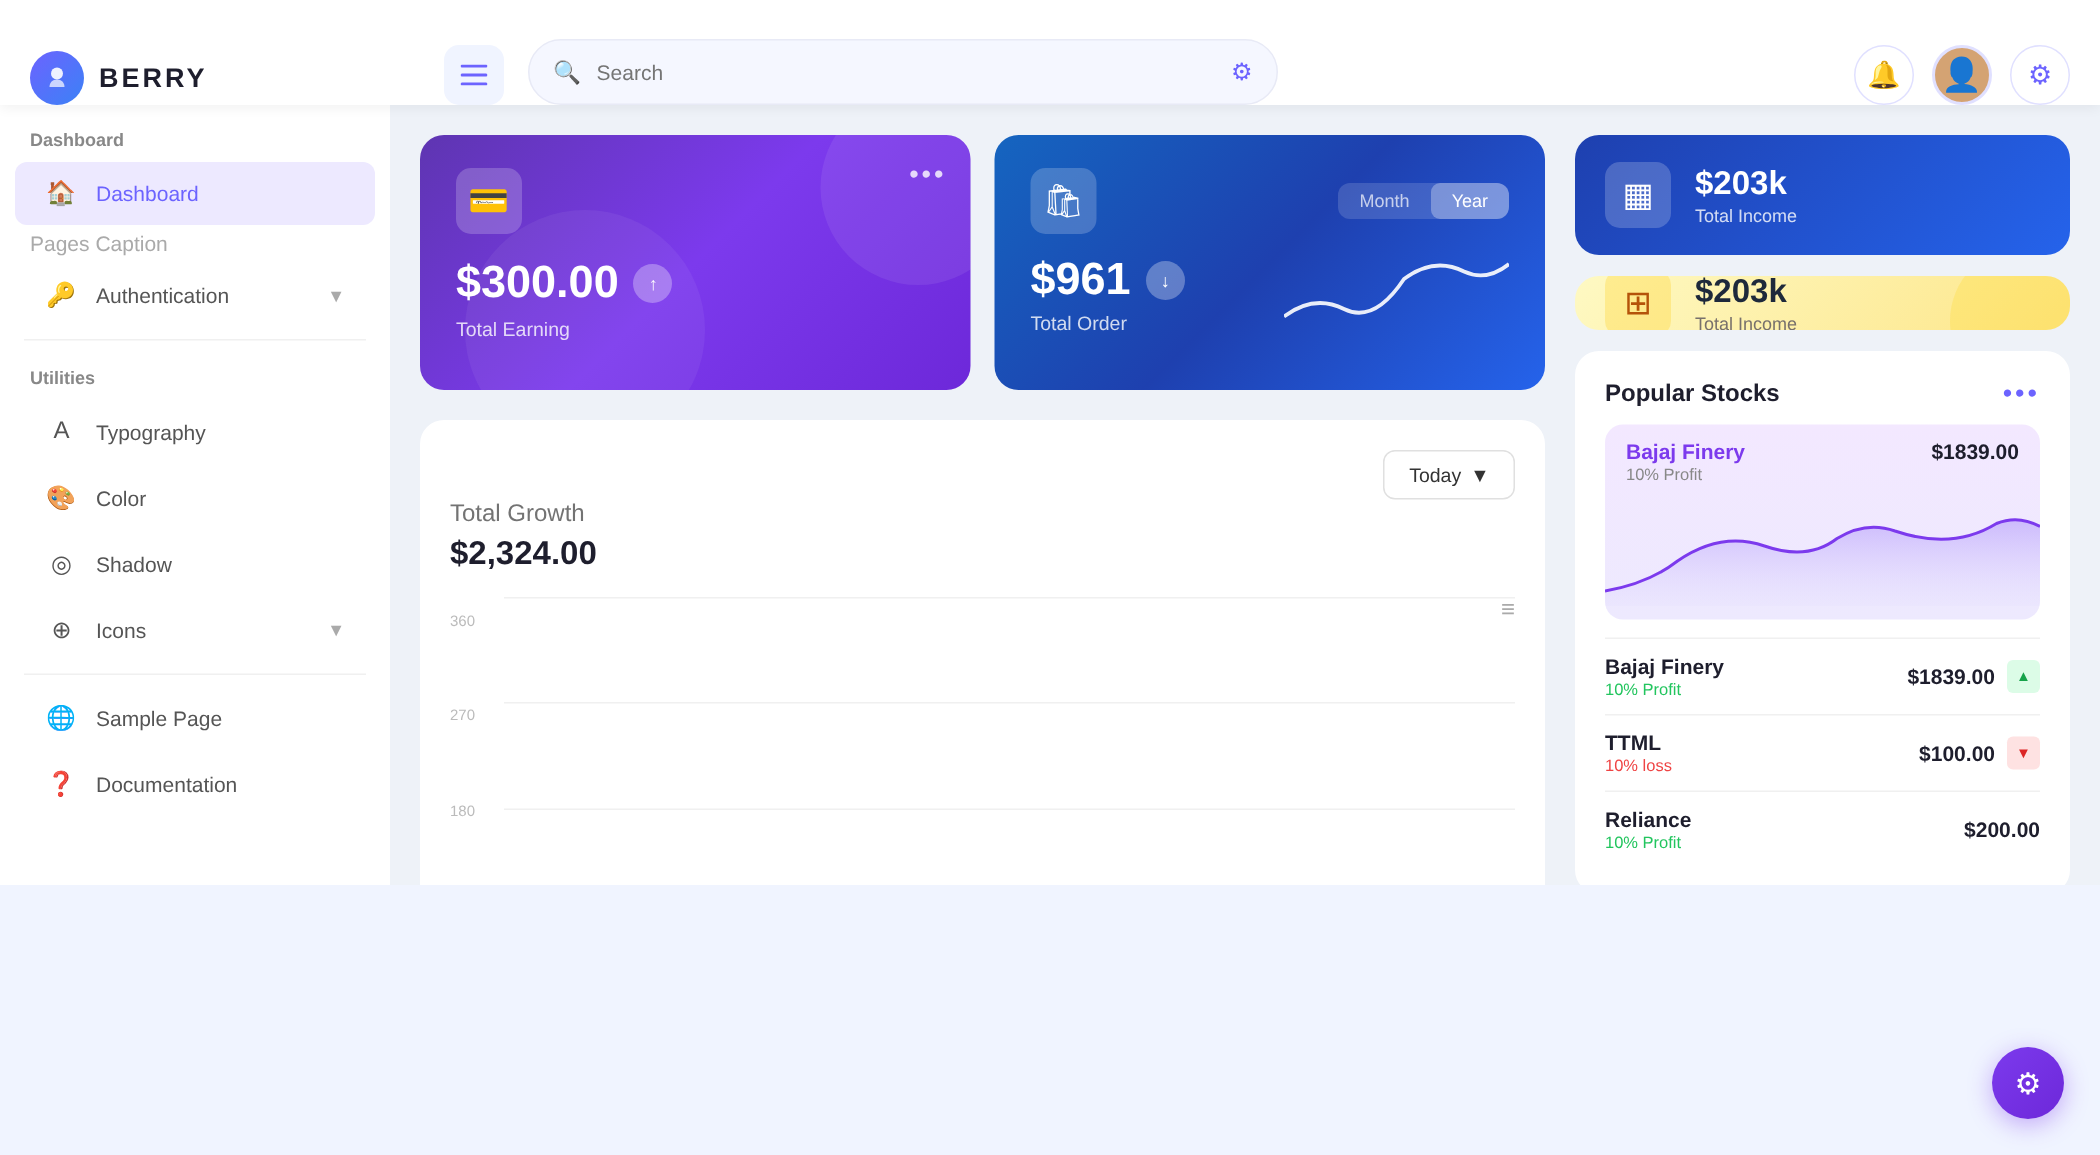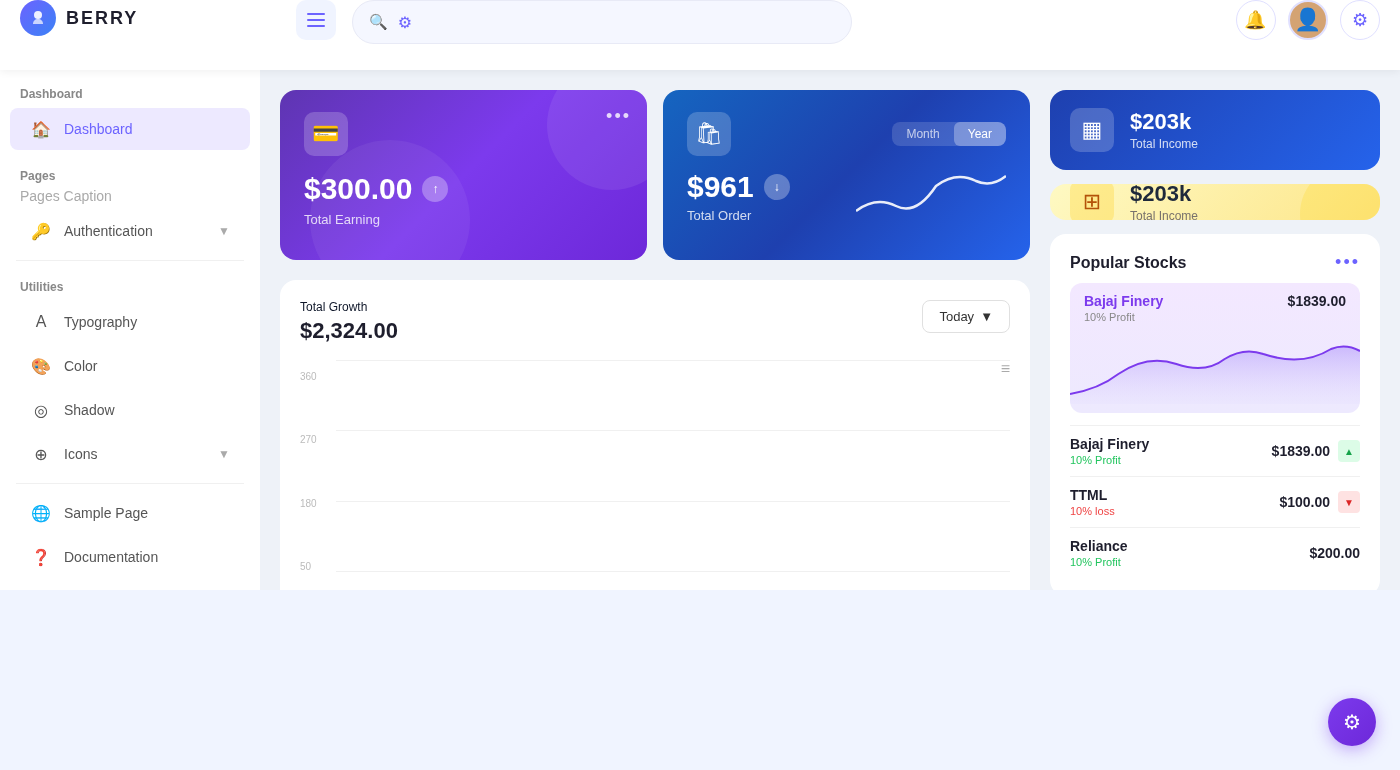--- a/index.html
+++ b/index.html
@@ -1,21 +1,21 @@
 <!DOCTYPE html>
 <html><head>
   <meta charset="utf-8">
   <style>
     * { box-sizing: border-box; margin: 0; padding: 0; }
     body { font-family: 'Segoe UI', Arial, sans-serif; background: #f0f4ff; display: flex; height: 770px; overflow: hidden; }
   </style>
 </head>
 <body>
 
-<div style="position:fixed;top:0;left:0;right:0;height:70px;background:#fff;display:flex;align-items:flex-start;padding:0 20px;gap:16px;z-index:100;box-shadow:0 2px 8px rgba(0,0,0,0.06);">
+<div style="position:fixed;top:0;left:0;right:0;height:70px;background:#fff;display:flex;align-items:flex-end;padding:0 20px;gap:16px;z-index:100;box-shadow:0 2px 8px rgba(0,0,0,0.06);">
 
   <div style="width:260px;display:flex;align-items:center;gap:10px;">
     <div style="width:36px;height:36px;background:linear-gradient(135deg,#6c63ff,#3b82f6);border-radius:50%;display:flex;align-items:center;justify-content:center;">
       <svg width="20" height="20" viewBox="0 0 20 20" fill="none">
         <circle cx="10" cy="7" r="4" fill="white" opacity="0.9"></circle>
         <path d="M5 16c0-3 2-5 5-5s5 2 5 5" fill="white" opacity="0.7"></path>
       </svg>
     </div>
     <span style="font-size:18px;font-weight:700;color:#1e1e2d;letter-spacing:2px;">BERRY</span>
   </div>
@@ -23,20 +23,21 @@
   <button style="width:40px;height:40px;border-radius:10px;border:none;background:#f0f4ff;cursor:pointer;display:flex;align-items:center;justify-content:center;color:#6c63ff;font-size:16px;">
     <svg width="18" height="14" viewBox="0 0 18 14" fill="none">
         <rect y="0" width="18" height="2" rx="1" fill="#6c63ff"></rect>
         <rect y="6" width="18" height="2" rx="1" fill="#6c63ff"></rect>
         <rect y="12" width="18" height="2" rx="1" fill="#6c63ff"></rect>
       </svg>
   </button>
 
   <div style="flex:1;max-width:500px;height:44px;background:#f5f7ff;border:1.5px solid #e8eaf6;border-radius:24px;display:flex;align-items:center;padding:0 16px;gap:10px;">
     <span style="color:#aaa;font-size:15px;">🔍</span>
+    <input type="text" style="border: none; background: transparent; outline: none; font-size: 14px; color: rgb(85, 85, 85); width: 100%;" placeholder="Search">
     <span style="color:#6c63ff;cursor:pointer;font-size:16px;">⚙</span>
   </div>
 
   <div style="margin-left:auto;display:flex;align-items:center;gap:12px;">
     <button style="width:40px;height:40px;border-radius:50%;border:1.5px solid #e0e0ff;background:#fff;display:flex;align-items:center;justify-content:center;cursor:pointer;color:#6c63ff;font-size:18px;">🔔</button>
     <div style="width:40px;height:40px;border-radius:50%;overflow:hidden;border:2px solid #e0e0ff;cursor:pointer;background:#d4a373;display:flex;align-items:center;justify-content:center;font-size:22px;">👤</div>
     <button style="width:40px;height:40px;border-radius:50%;border:1.5px solid #e0e0ff;background:#fff;display:flex;align-items:center;justify-content:center;cursor:pointer;color:#6c63ff;font-size:18px;">⚙</button>
   </div>
 </div>
 
@@ -45,23 +46,20 @@
   <div style="width:260px;min-width:260px;height:700px;overflow-y:auto;background:#fff;padding-bottom:20px;">
 
     <div style="padding:14px 20px 4px;">
       <span style="font-size:12px;font-weight:600;color:#888;">Dashboard</span>
     </div>
     <div style="display:flex;align-items:center;gap:12px;padding:10px 20px;cursor:pointer;border-radius:8px;margin:2px 10px;background:#ede9ff;color:#6c63ff;font-size:14px;font-weight:500;">
       <span style="width:22px;height:22px;display:flex;align-items:center;justify-content:center;font-size:16px;">🏠</span>
       <span>Dashboard</span>
     </div>
 
-    <div style="padding:14px 20px 2px;">
-      <span style="font-size:12px;font-weight:600;color:#888;">Pages</span>
-    </div>
     <div style="font-size:14px;color:#aaa;padding:2px 20px 4px;">Pages Caption</div>
 
     <div style="display:flex;align-items:center;gap:12px;padding:10px 20px;cursor:pointer;border-radius:8px;margin:2px 10px;color:#555;font-size:14px;font-weight:500;">
       <span style="width:22px;height:22px;display:flex;align-items:center;justify-content:center;font-size:16px;">🔑</span>
       <span>Authentication</span>
       <span style="margin-left:auto;font-size:12px;color:#aaa;">▼</span>
     </div>
 
     <div style="height:1px;background:#f0f0f0;margin:8px 16px;"></div>
 
@@ -137,21 +135,21 @@
             <svg width="150" height="60" viewBox="0 0 150 60" fill="none">
               <path d="M0 45 Q20 30 40 40 Q60 50 80 20 Q100 5 120 15 Q135 22 150 10" stroke="white" stroke-width="2.5" fill="none" opacity="0.9"></path>
             </svg>
           </div>
         </div>
       </div>
 
       <div style="background:white;border-radius:16px;padding:20px;flex:1;">
         <div style="display:flex;align-items:flex-start;justify-content:space-between;margin-bottom:16px;">
           <div>
-            <div style="font-size:12px;color:#0f172a;margin-bottom:4px;">Total Growth</div>
+            <div style="font-size:16px;color:#737373;margin-bottom:4px;margin-top:34px;">Total Growth</div>
             <div style="font-size:22px;font-weight:700;color:#1e1e2d;">$2,324.00</div>
           </div>
           <button style="display:flex;align-items:center;gap:6px;padding:8px 16px;border:1.5px solid #e0e0e0;border-radius:8px;background:white;cursor:pointer;font-size:13px;color:#333;">
             <span>Today</span>
             <span>▼</span>
           </button>
         </div>
 
         <div style="position:relative;height:240px;padding-left:36px;">
 

